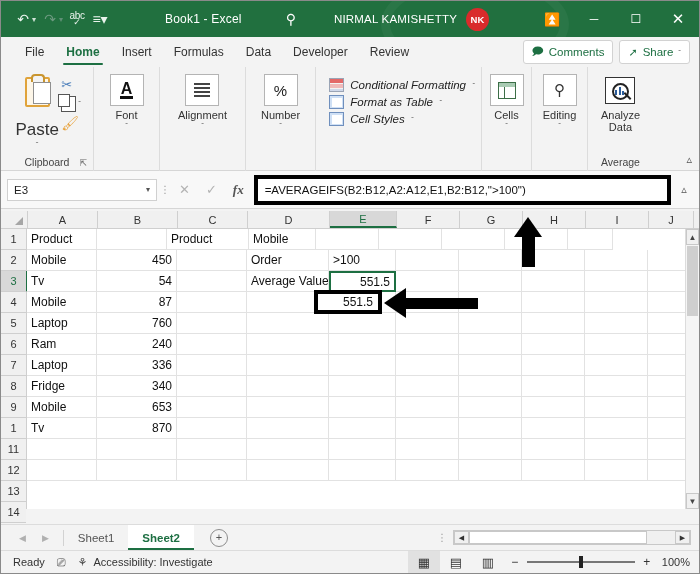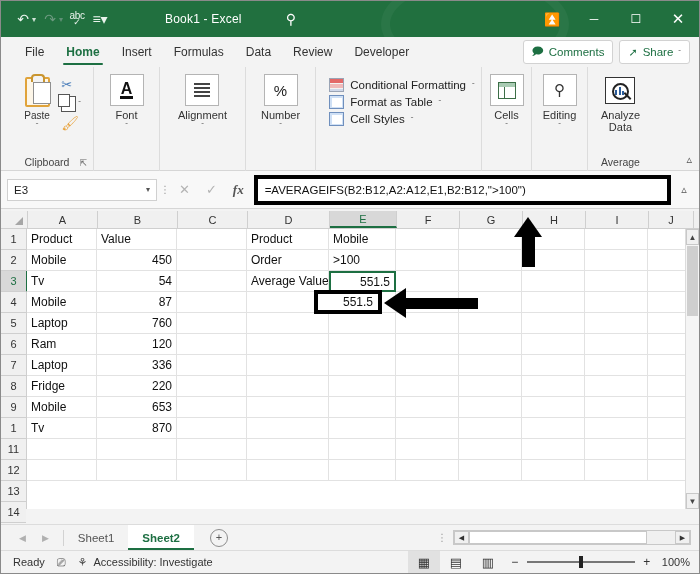--- a/index.html
+++ b/index.html
@@ -105,21 +105,21 @@
     border:2px solid #e0a33a;border-radius:2px;background:#fdf6e8;
   }
   .clip-clip{
     position:absolute;left:10px;top:0px;width:10px;height:6px;
     border:2px solid #c9952f;border-bottom:none;border-radius:4px 4px 0 0;background:#f3f3f3;
   }
   .clip-page{
     position:absolute;left:12px;top:8px;width:16px;height:20px;
     background:#ffffff;border:1.6px solid #8f8f8f;
   }
-  .paste-lbl{font-size:10px;color:#333;margin-top:3px;}
+  .paste-lbl{font-size:17px;color:#333;margin-top:13px;}
   .mini-caret{font-size:8px;color:#555;line-height:8px;margin-top:1px;}
   .clip-right{display:flex;flex-direction:column;gap:2px;padding-top:2px;}
   .cr-row{display:flex;align-items:center;gap:2px;height:17px;}
   .ic{font-size:13px;line-height:1;}
   .sciss{color:#4a7ebb;}
   .copy-ico{
     width:13px;height:14px;border:1.5px solid #555;position:relative;background:#fff;
   }
   .copy-ico::before{
     content:"";position:absolute;left:-4px;top:-3px;width:10px;height:11px;
@@ -320,36 +320,40 @@
       <div class="qbtn">
         <span class="abc">
             <span class="t">abc</span>
             <span class="b">✓</span>
           </span>
       </div>
       <div class="qbtn">≡▾</div>
     </div>
     <div class="title-text">Book1  -  Excel</div>
     <div class="srch">⚲</div>
+    <div class="acct">
+      <span>NIRMAL KAMISHETTY</span>
+      <span class="avatar">NK</span>
+    </div>
     <div class="wbtns">
       <div class="wb ribdisp">⏫</div>
       <div class="wb">─</div>
       <div class="wb">☐</div>
       <div class="wb big">✕</div>
     </div>
   </div>
 
   <div class="tabsrow">
     <div class="tab">File</div>
     <div class="tab active">Home</div>
     <div class="tab">Insert</div>
     <div class="tab">Formulas</div>
     <div class="tab">Data</div>
+    <div class="tab">Developer</div>
     <div class="tab">Review</div>
-    <div class="tab">Developer</div>
     <div class="right-tabs">
       <div class="pill">
         <span class="gl">🗩</span>
         <span>Comments</span>
       </div>
       <div class="pill">
         <span class="gl">➚</span>
         <span>Share</span>
         <span class="chev">ˇ</span>
       </div>
@@ -421,21 +425,21 @@
           <div class="sq">
               <span class="pct">%</span>
             </div>
           <div class="big-lbl">Number</div>
           <div class="mini-caret">ˇ</div>
         </div>
       </div>
     </div>
 
     <div class="grp g-styles">
-      <div class="grp-body" style="align-items:flex-start;justify-content:flex-start;">
+      <div class="grp-body" style="align-items:flex-start;justify-content:flex-start;font-style:italic;">
         <div class="styles-list">
           <div class="st-row">
             <span class="st-ico cf"></span>
             <span>Conditional Formatting</span>
             <span class="chev">ˇ</span>
           </div>
           <div class="st-row">
             <span class="st-ico tbl"></span>
             <span>Format as Table</span>
             <span class="chev">ˇ</span>
@@ -542,21 +546,20 @@
         <div class="rh">11</div>
         <div class="rh">12</div>
         <div class="rh">13</div>
         <div class="rh">14</div>
       </div>
 
       <div class="cellsarea">
 
         <div class="grow">
           <div class="gc" style="width:70px;flex:0 0 70px">Product</div>
-          <div class="gc" style="width:80px;flex:0 0 80px">Value</div>
           <div class="gc" style="width:70px;flex:0 0 70px"></div>
           <div class="gc" style="width:82px;flex:0 0 82px">Product</div>
           <div class="gc" style="width:67px;flex:0 0 67px">Mobile</div>
           <div class="gc" style="width:63px;flex:0 0 63px"></div>
           <div class="gc" style="width:63px;flex:0 0 63px"></div>
           <div class="gc" style="width:63px;flex:0 0 63px"></div>
           <div class="gc" style="width:63px;flex:0 0 63px"></div>
           <div class="gc" style="width:45px;flex:0 0 45px"></div>
         </div>
 
@@ -607,21 +610,21 @@
           <div class="gc" style="width:67px;flex:0 0 67px"></div>
           <div class="gc" style="width:63px;flex:0 0 63px"></div>
           <div class="gc" style="width:63px;flex:0 0 63px"></div>
           <div class="gc" style="width:63px;flex:0 0 63px"></div>
           <div class="gc" style="width:63px;flex:0 0 63px"></div>
           <div class="gc" style="width:45px;flex:0 0 45px"></div>
         </div>
 
         <div class="grow">
           <div class="gc" style="width:70px;flex:0 0 70px">Ram</div>
-          <div class="gc num" style="width:80px;flex:0 0 80px">120</div>
+          <div class="gc num" style="width:80px;flex:0 0 80px">240</div>
           <div class="gc" style="width:70px;flex:0 0 70px"></div>
           <div class="gc" style="width:82px;flex:0 0 82px"></div>
           <div class="gc" style="width:67px;flex:0 0 67px"></div>
           <div class="gc" style="width:63px;flex:0 0 63px"></div>
           <div class="gc" style="width:63px;flex:0 0 63px"></div>
           <div class="gc" style="width:63px;flex:0 0 63px"></div>
           <div class="gc" style="width:63px;flex:0 0 63px"></div>
           <div class="gc" style="width:45px;flex:0 0 45px"></div>
         </div>
 
@@ -633,21 +636,21 @@
           <div class="gc" style="width:67px;flex:0 0 67px"></div>
           <div class="gc" style="width:63px;flex:0 0 63px"></div>
           <div class="gc" style="width:63px;flex:0 0 63px"></div>
           <div class="gc" style="width:63px;flex:0 0 63px"></div>
           <div class="gc" style="width:63px;flex:0 0 63px"></div>
           <div class="gc" style="width:45px;flex:0 0 45px"></div>
         </div>
 
         <div class="grow">
           <div class="gc" style="width:70px;flex:0 0 70px">Fridge</div>
-          <div class="gc num" style="width:80px;flex:0 0 80px">220</div>
+          <div class="gc num" style="width:80px;flex:0 0 80px">340</div>
           <div class="gc" style="width:70px;flex:0 0 70px"></div>
           <div class="gc" style="width:82px;flex:0 0 82px"></div>
           <div class="gc" style="width:67px;flex:0 0 67px"></div>
           <div class="gc" style="width:63px;flex:0 0 63px"></div>
           <div class="gc" style="width:63px;flex:0 0 63px"></div>
           <div class="gc" style="width:63px;flex:0 0 63px"></div>
           <div class="gc" style="width:63px;flex:0 0 63px"></div>
           <div class="gc" style="width:45px;flex:0 0 45px"></div>
         </div>
 

